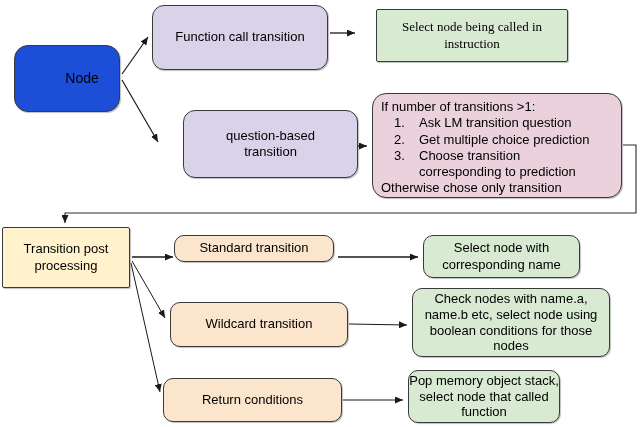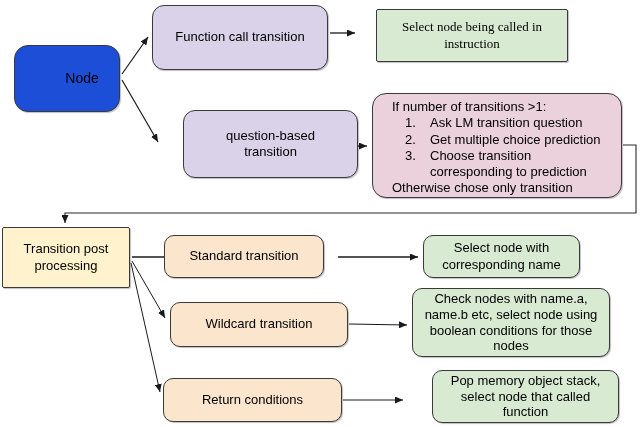--- a/index.html
+++ b/index.html
@@ -38,41 +38,41 @@
   #b-function { left: 152px; top: 5px; width: 176px; height: 65px;
             background: #d9d2e9; border-radius: 12px; }
   #b-select-called { left: 376px; top: 9px; width: 192px; height: 53px;
             background: #d9ead3; border-radius: 2px; font-family: Liberation Serif, serif; }
   #b-select-called span { max-width: 178px; }
   #b-question { left: 163px; top: 110px; width: 175px; height: 68px;
             background: #d9d2e9; border-radius: 12px; margin-left: 20px; }
   #b-question span { max-width: 120px; }
   #b-decision { left: 372px; top: 93px; width: 250px; height: 105px;
             background: #ead1dc; border-radius: 14px;
-            display: block; text-align: left; padding: 5px 8px 4px 19px;
+            display: block; text-align: left; padding: 5px 8px 4px 8px;
             line-height: 16.3px; }
   .dec-step { display: flex; }
   .dec-step .num { margin-left: 13px; width: 25px; flex: none; }
   .dec-step .txt { white-space: pre-line; }
   #b-post { left: 2px; top: 227px; width: 128px; height: 61px;
             background: #fff2cc; border-radius: 2px; }
   #b-post span { max-width: 104px; }
-  #b-standard { left: 164px; top: 235px; width: 160px; height: 43px;
+  #b-standard { left: 174px; top: 235px; width: 160px; height: 27px;
             background: #fce5cd; border-radius: 10px; }
   #b-select-corresponding { left: 423px; top: 235px; width: 157px; height: 43px;
             background: #d9ead3; border-radius: 10px; }
   #b-select-corresponding span { max-width: 140px; }
   #b-wildcard { left: 170px; top: 302px; width: 178px; height: 45px;
             background: #fce5cd; border-radius: 10px; }
   #b-check { left: 412px; top: 288px; width: 198px; height: 69px;
             background: #d9ead3; border-radius: 10px; line-height: 1.22; text-align: center; }
   #b-check span { max-width: 186px; }
   #b-return { left: 163px; top: 378px; width: 179px; height: 44px;
             background: #fce5cd; border-radius: 10px; }
-  #b-pop { left: 432px; top: 370px; width: 187px; height: 53px;
+  #b-pop { left: 408px; top: 370px; width: 152px; height: 53px;
             background: #d9ead3; border-radius: 10px; line-height: 1.22; }
   #b-pop span { max-width: 175px; }
 </style>
 </head>
 <body>
 
 <div id="canvas">
 
   <svg id="arrow-layer" viewBox="0 0 640 427" xmlns="http://www.w3.org/2000/svg">
     <defs>

